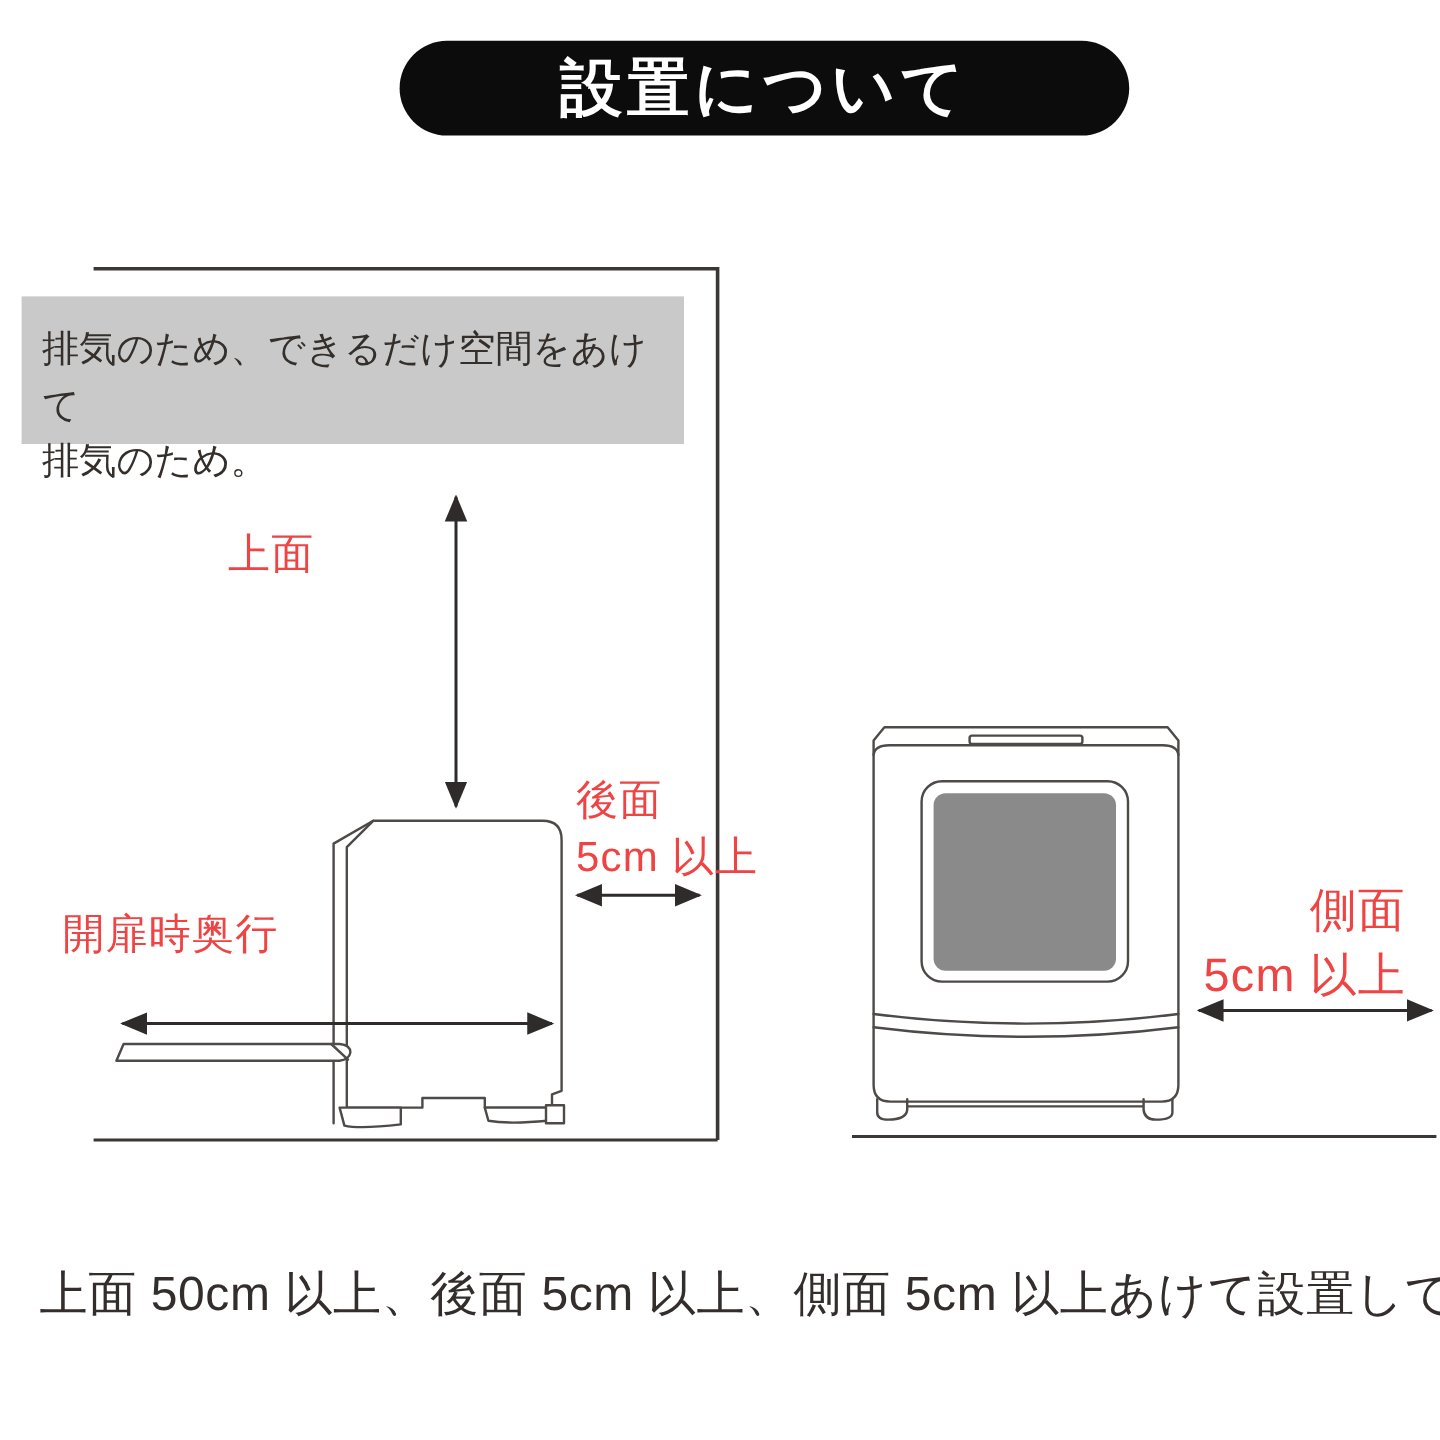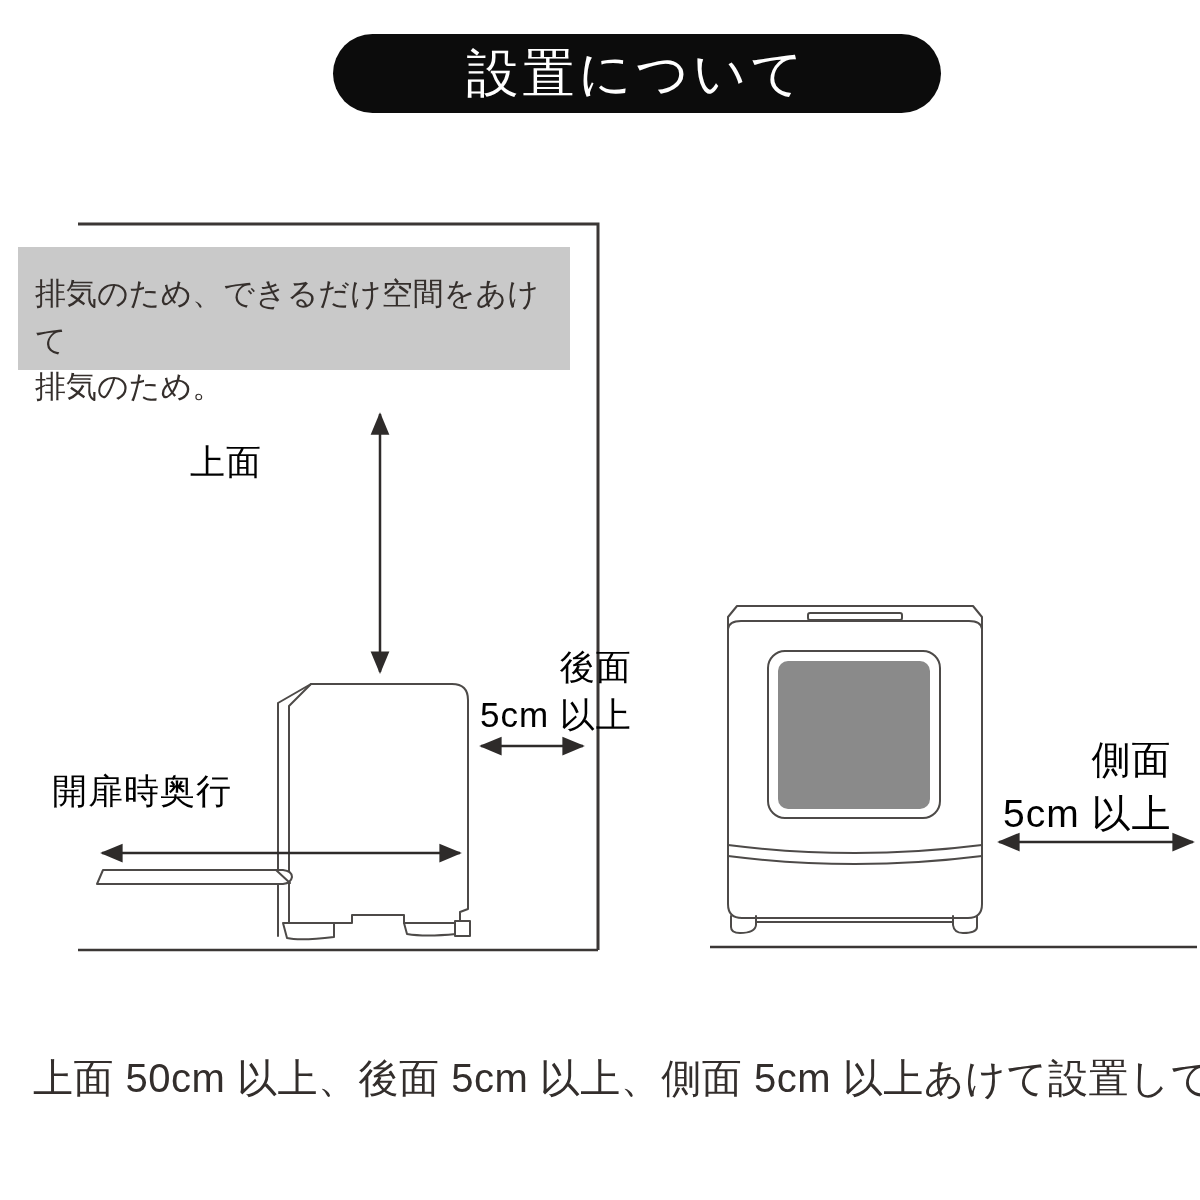--- a/index.html
+++ b/index.html
@@ -7,35 +7,35 @@
     width:1200px;height:1200px;position:relative;background:#ffffff;
     font-family:"Liberation Sans","DejaVu Sans",sans-serif;
     overflow:hidden;color:#332e2c;
   }
   #title-bar{
     position:absolute;left:333px;top:34px;width:608px;height:79px;
     background:#0c0c0c;border-radius:40px;
     display:flex;align-items:center;justify-content:center;
   }
   #title-bar span{
-    color:#ffffff;font-size:52px;font-weight:400;letter-spacing:4px;
+    color:#ffffff;font-size:52px;font-weight:700;letter-spacing:4px;
   }
   #note-box{
     position:absolute;left:18px;top:247px;width:552px;height:123px;
     background:#c9c9c9;box-sizing:border-box;padding:24px 0 0 17px;
-    font-size:31px;line-height:1.5;color:#352f2c;
+    font-size:31px;line-height:1.5;color:#352f2c;font-family:Liberation Mono, monospace;
   }
   #diagram-svg{position:absolute;left:0;top:0;}
   .dim-label{
-    position:absolute;color:#000000;font-size:35px;line-height:1.38;
+    position:absolute;color:#ef4444;font-size:35px;line-height:1.38;
     letter-spacing:1px;white-space:nowrap;
   }
   #lbl-top{left:190px;top:438px;}
-  #lbl-rear{left:480px;top:643px;text-align:right;}
-  #lbl-depth{left:52px;top:755px;margin-top:12px;}
+  #lbl-rear{left:480px;top:643px;}
+  #lbl-depth{left:52px;top:755px;}
   #lbl-side{left:1003px;top:733px;font-size:39px;text-align:right;}
   #caption{
     position:absolute;left:33px;top:1051px;font-size:40px;
     color:#332e2c;white-space:nowrap;letter-spacing:0.5px;
   }
 </style>
 </head>
 <body>
 
 <div id="title-bar">

